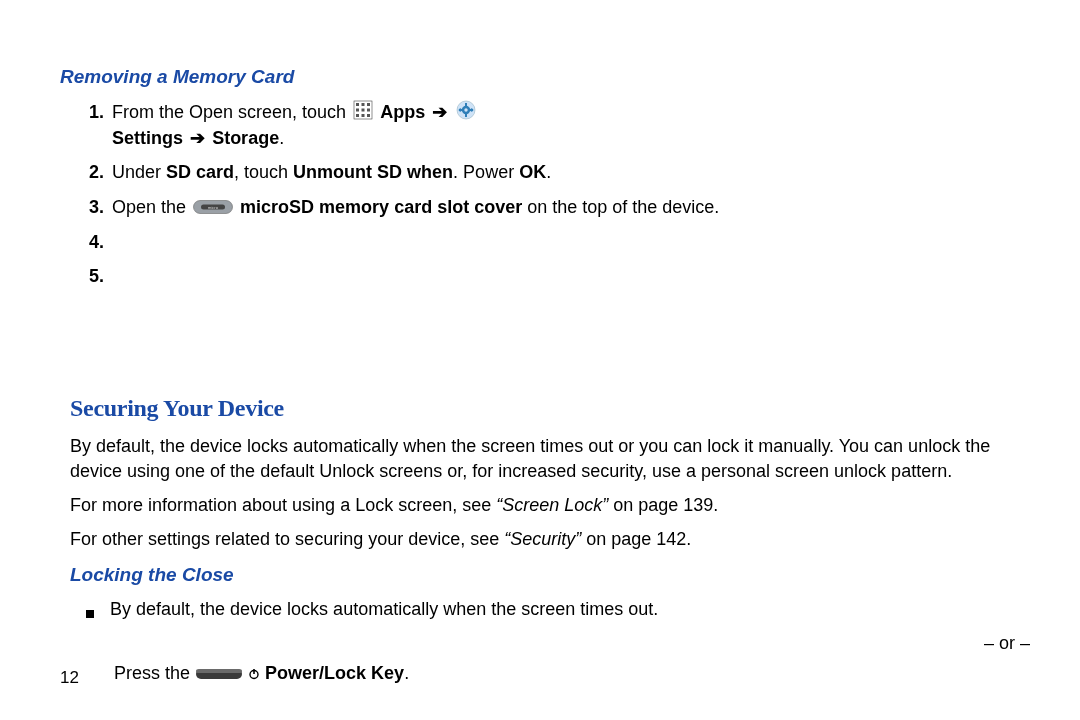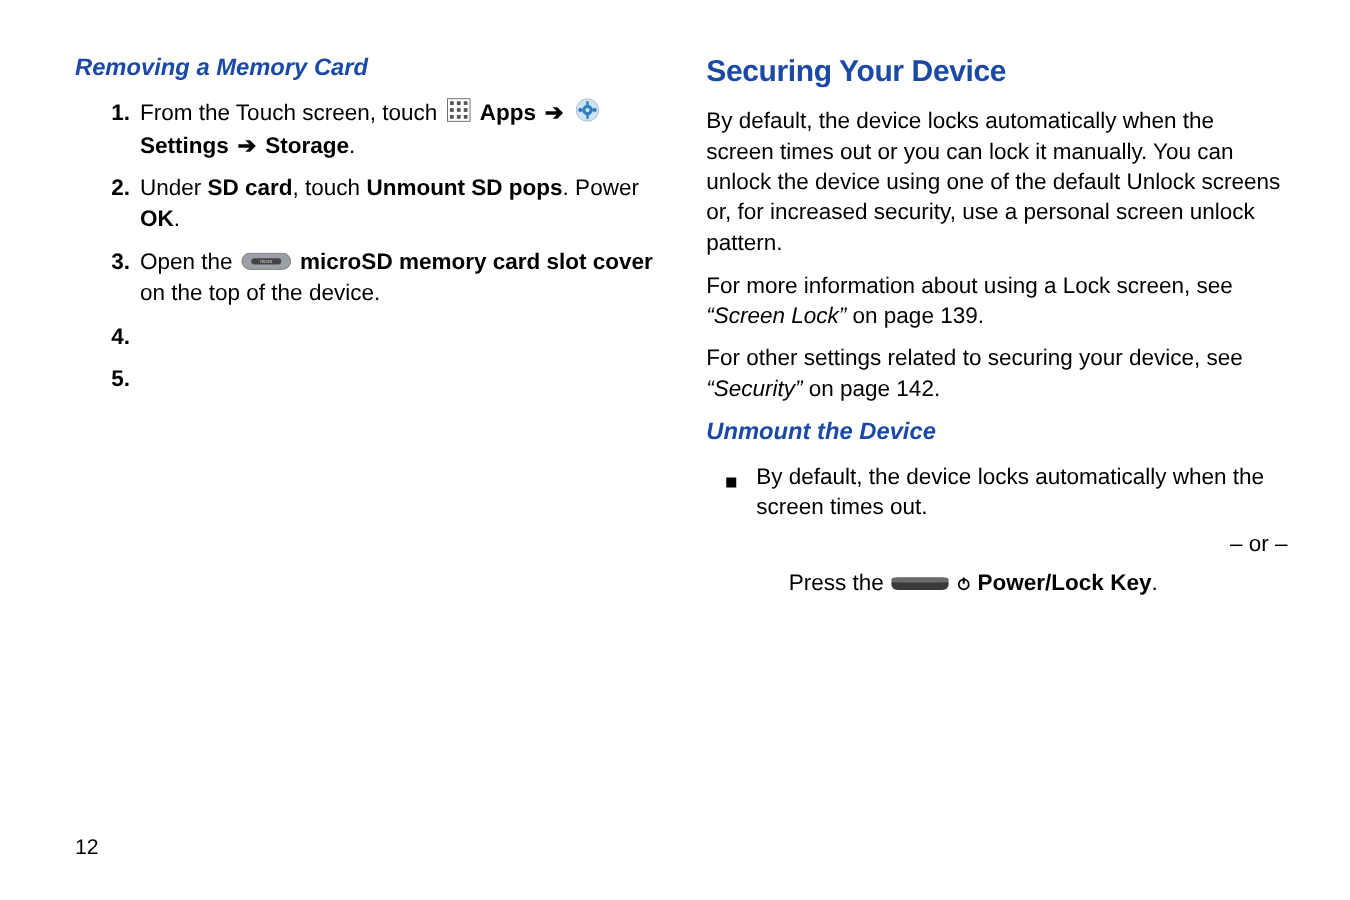--- a/index.html
+++ b/index.html
@@ -8,21 +8,22 @@
     width: 1080px;
     height: 720px;
     background: #ffffff;
     font-family: Arial, Helvetica, sans-serif;
     font-size: 18px;
     color: #000;
     line-height: 1.35;
   }
   .page {
     display: flex;
-    padding: 42px 10px 0 60px;
+    flex-direction: column;
+    padding: 64px 10px 0 60px;
     box-sizing: border-box;
     width: 100%;
     height: 100%;
     position: relative;
   }
   .col {
     flex: 1;
     padding-right: 30px;
     box-sizing: border-box;
   }
@@ -36,21 +37,21 @@
     color: #1a4aa5;
     font-size: 19px;
     margin: 0 0 10px 0;
     font-family: Arial, Helvetica, sans-serif;
   }
   .h-blue-big {
     font-weight: 800;
     color: #1a4aa5;
     font-size: 24px;
     margin: 0 0 10px 0;
-    font-family: Liberation Sans, sans-serif;
+    font-family: Liberation Serif, serif;
     letter-spacing: -0.3px;
   }
   .important-box {
     border-top: 1px solid #000;
     border-bottom: 1px solid #000;
     padding: 6px 0 10px 0;
     margin-bottom: 14px;
   }
   .ol {
     list-style: none;
@@ -113,21 +114,21 @@
     background: #000;
   }
   .bullet-list li .body {
     flex: 1;
   }
   .or-line {
     margin: 0 0 6px 44px;
     text-align: right;
   }
   .press-line {
-    margin-left: 66px;
+    margin-left: 44px;
   }
   .powerkey svg {
     width: 48px; height: 14px;
     vertical-align: middle;
   }
   .powerdot svg {
     width: 12px; height: 12px;
     vertical-align: middle;
   }
   .hang1 {
@@ -156,21 +157,21 @@
 
   <div class="col left">
     <div class="h-blue-italic">Removing a Memory Card</div>
 
 
     <ol class="ol">
 
       <li>
         <div class="num">1.</div>
         <div class="body">
-          <span>From the Touch screen, touch </span>
+          <span>From the Open screen, touch </span>
           <span class="icon apps">
             <svg viewBox="0 0 20 20">
               <rect x="1" y="1" width="18" height="18" fill="#fff" stroke="#444" stroke-width="0.6"></rect>
               <g fill="#555">
                 <rect x="3" y="3" width="3" height="3"></rect>
                   <rect x="8.5" y="3" width="3" height="3"></rect>
                   <rect x="14" y="3" width="3" height="3"></rect>
                 <rect x="3" y="8.5" width="3" height="3"></rect>
                   <rect x="8.5" y="8.5" width="3" height="3"></rect>
                   <rect x="14" y="8.5" width="3" height="3"></rect>
@@ -204,21 +205,21 @@
           <br>
           <b>Settings</b>
           <span class="arrow"> ➔ </span>
           <b>Storage</b><span>.</span>
         </div>
       </li>
 
       <li>
         <div class="num">2.</div>
         <div class="body">
-          <span>Under </span><b>SD card</b><span>, touch </span><b>Unmount SD pops</b><span>. Power </span><b>OK</b><span>.</span>
+          <span>Under </span><b>SD card</b><span>, touch </span><b>Unmount SD when</b><span>. Power </span><b>OK</b><span>.</span>
         </div>
       </li>
 
       <li>
         <div class="num">3.</div>
         <div class="body hang-open">
           <span>Open the </span>
           <span class="icon slot">
             <svg viewBox="0 0 40 14">
               <rect x="0.5" y="0.5" width="39" height="13" rx="6.5" ry="6.5" fill="#9aa0a6" stroke="#666" stroke-width="0.6"></rect>
@@ -247,21 +248,21 @@
     <p class="para">By default, the device locks automatically when the screen times out or you can lock it manually. You can unlock the device using one of the default Unlock screens or, for increased security, use a personal screen unlock pattern.</p>
 
     <p class="para">
       <span>For more information about using a Lock screen, see </span><span class="ref-italic">“Screen Lock”</span><span> on page 139.</span>
     </p>
 
     <p class="para">
       <span>For other settings related to securing your device, see </span><span class="ref-italic">“Security”</span><span> on page 142.</span>
     </p>
 
-    <div class="h-blue-italic">Unmount the Device</div>
+    <div class="h-blue-italic">Locking the Close</div>
 
     <ul class="bullet-list">
       <li>
         <div class="sq"><span class="box"></span></div>
         <div class="body">By default, the device locks automatically when the screen times out.</div>
       </li>
     </ul>
     <div class="or-line">– or –</div>
     <div class="press-line">
       <span>Press the </span>

